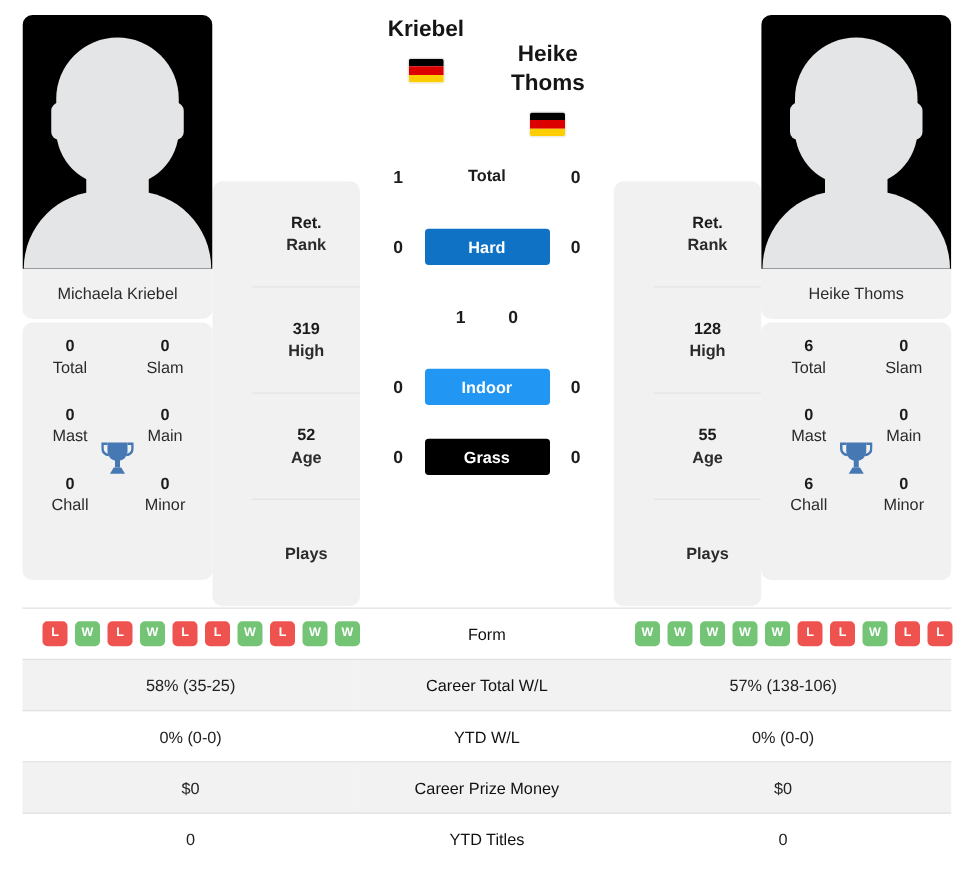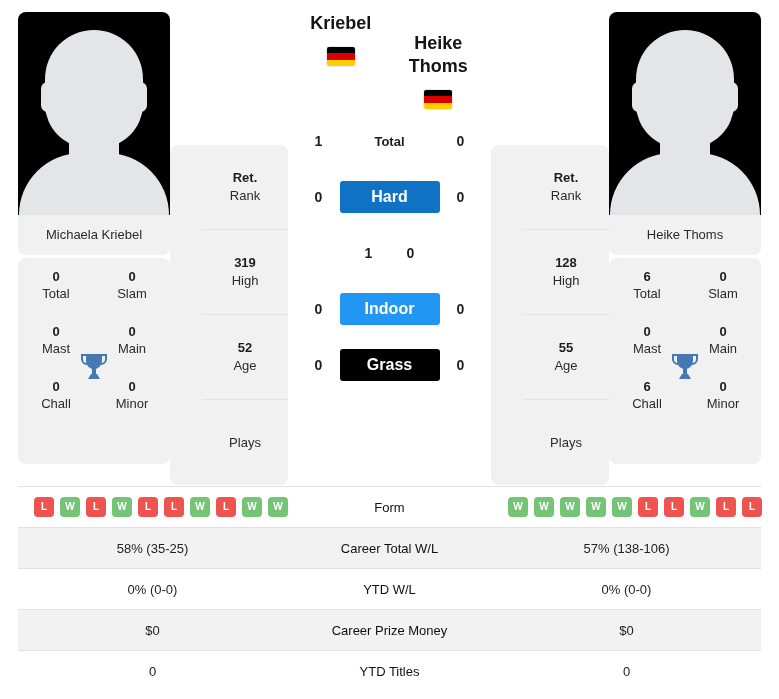--- a/index.html
+++ b/index.html
@@ -140,20 +140,21 @@
   .info-val {
     font-size: 13px;
     font-weight: bold;
     line-height: 18px;
     color: #1c1c1c;
   }
   .info-lbl {
     font-size: 13px;
     line-height: 18px;
     color: #2b2b2b;
+    font-weight: bold;
   }
 
   
   .h2h-col {
     flex: 1 1 auto;
     display: flex;
     flex-direction: column;
     align-items: center;
     padding: 0 4px;
   }
@@ -204,21 +205,21 @@
     font-weight: bold;
     color: #1c1c1c;
   }
   .surface-btn {
     display: block;
     width: 100px;
     padding: 7px 0;
     border-radius: 3px;
     border: none;
     color: #ffffff;
-    font-size: 16px;
+    font-size: 13px;
     font-weight: bold;
     font-family: inherit;
     cursor: pointer;
     text-align: center;
   }
 
   
   .stats-table {
     width: 743px;
     margin: 8px auto 0 auto;

